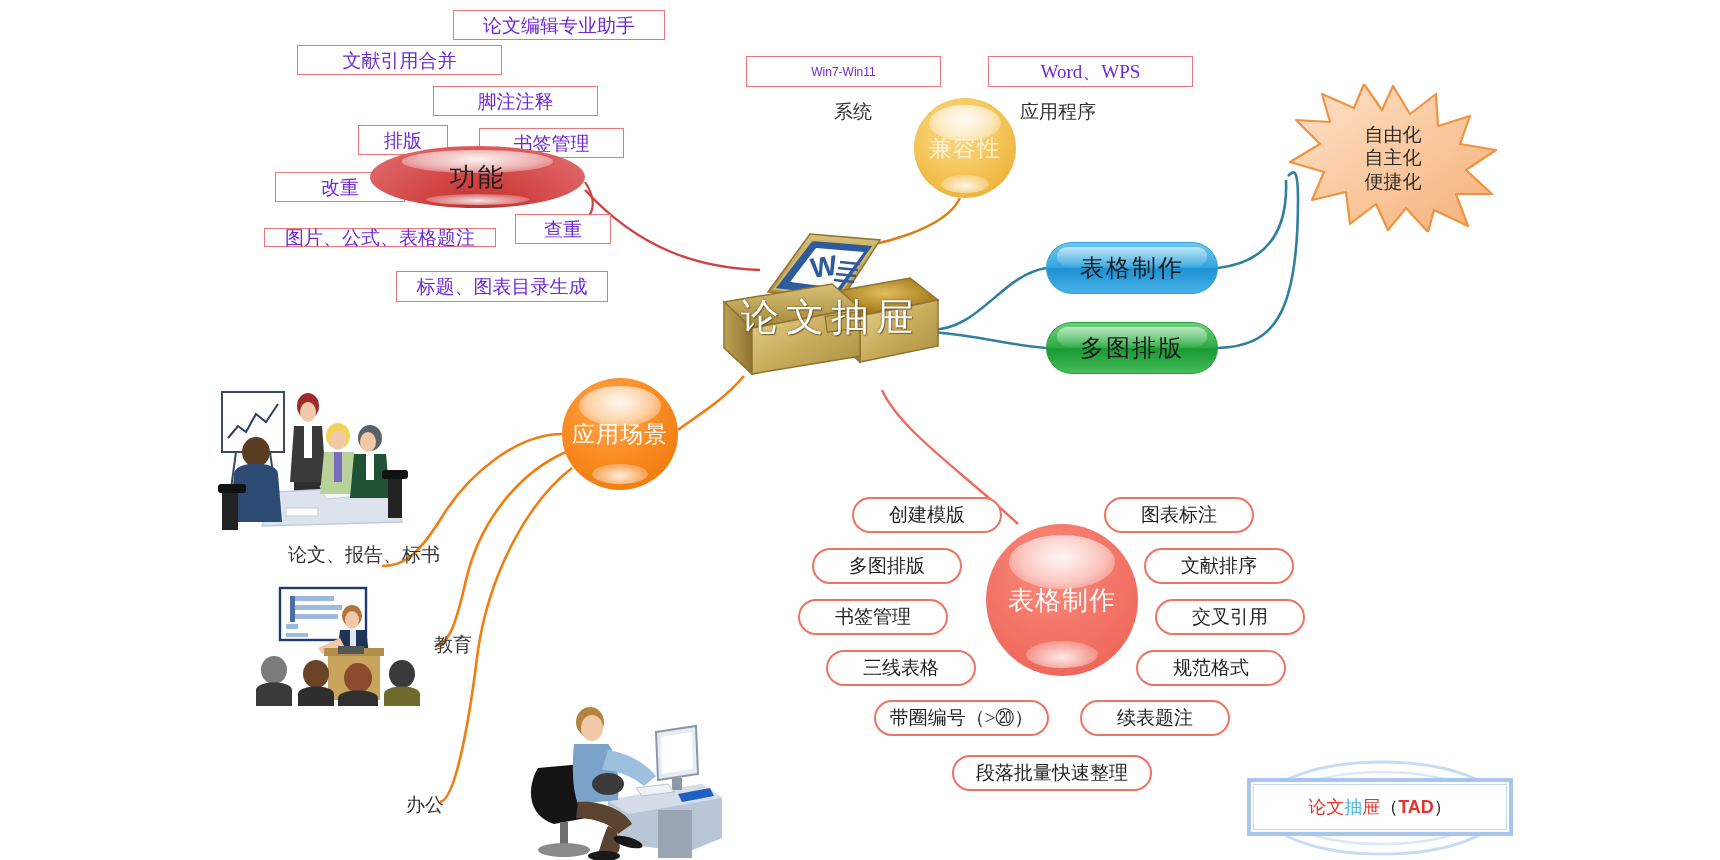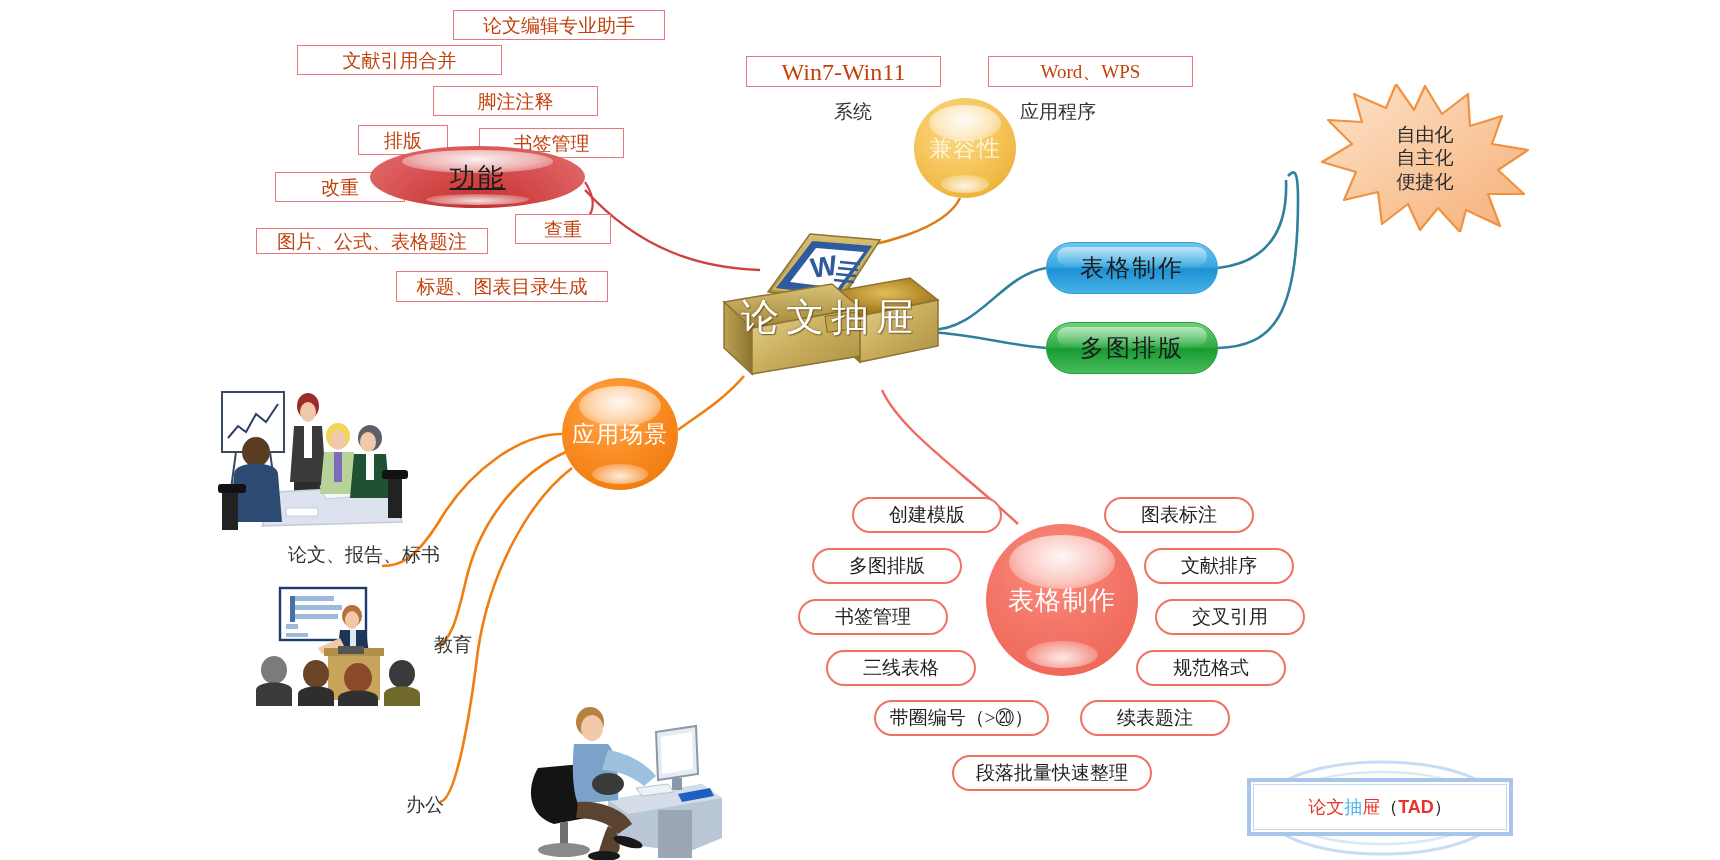--- a/index.html
+++ b/index.html
@@ -11,30 +11,30 @@
     position:relative;
   }
   #stage{position:relative;width:1720px;height:860px;}
   svg.wires{position:absolute;left:0;top:0;width:1720px;height:860px;pointer-events:none;}
 
   
   .rbox{
     position:absolute;
     border:1.5px solid #e8777c;
     background:#ffffff;
-    color:#c2410c;
+    color:#6d28d9;
     font-size:19px;
     line-height:1;
     display:flex;align-items:center;justify-content:center;
     white-space:nowrap;
     padding:0 10px;
     box-sizing:border-box;
     font-family:"Liberation Serif","DejaVu Serif",serif;
   }
-  .rbox.latin{font-family:Liberation Serif, serif;font-size:24px;}
+  .rbox.latin{font-family:Liberation Sans, sans-serif;font-size:12px;}
 
   
   .cap{
     position:absolute;
     color:#333;
     font-size:19px;
     white-space:nowrap;
     font-family:"Liberation Serif","DejaVu Serif",serif;
   }
 
@@ -56,21 +56,21 @@
   .ball .hi2{
     position:absolute;z-index:2;left:26%;bottom:5%;width:48%;height:18%;
     border-radius:50%;
     background:radial-gradient(ellipse at 50% 60%, rgba(255,255,255,.85) 0%, rgba(255,255,255,.35) 60%, rgba(255,255,255,0) 100%);
     pointer-events:none;
   }
 
   #node-gongneng{
     left:370px;top:146px;width:215px;height:62px;border-radius:50%;
     background:radial-gradient(ellipse at 50% 120%, #b92b2b 0%, #cf4040 35%, #db5a5a 70%, #e07070 100%);
-    color:#1d1d1d;font-size:26px;letter-spacing:2px;text-decoration:underline;
+    color:#1d1d1d;font-size:26px;letter-spacing:2px;
   }
   #node-jianrong{
     left:914px;top:98px;width:102px;height:100px;border-radius:50%;
     background:radial-gradient(circle at 42% 32%, #fad98a 0%, #f5c65c 45%, #edb43c 78%, #e2a62e 100%);
     color:#fdf3d6;font-size:23px;letter-spacing:1px;
   }
   #node-changjing{
     left:562px;top:378px;width:116px;height:112px;border-radius:50%;
     background:radial-gradient(circle at 42% 30%, #ffa94f 0%, #fa8c23 45%, #f07d10 78%, #e2760d 100%);
     color:#ffffff;font-size:23px;letter-spacing:1px;
@@ -120,21 +120,21 @@
     font-size:19px;
     border-radius:999px;
     display:flex;align-items:center;justify-content:center;
     white-space:nowrap;
     box-sizing:border-box;
     padding:16px 14px;
     font-family:"Liberation Serif","DejaVu Serif",serif;
   }
 
   
-  #starburst{position:absolute;left:1320px;top:84px;width:210px;height:148px;}
+  #starburst{position:absolute;left:1288px;top:84px;width:210px;height:148px;}
   #starburst .txt{
     position:absolute;inset:0;
     display:flex;flex-direction:column;align-items:center;justify-content:center;
     font-size:19px;line-height:1.22;color:#2b2b2b;
     z-index:4;white-space:nowrap;
     font-family:"Liberation Serif","DejaVu Serif",serif;
   }
 
   
   #center-box{position:absolute;left:714px;top:196px;width:232px;height:185px;}
@@ -252,21 +252,21 @@
   </div>
   <div class="rbox" style="left:479px;top:128px;width:145px;height:30px;">
     <span>书签管理</span>
   </div>
   <div class="rbox" style="left:275px;top:172px;width:130px;height:30px;">
     <span>改重</span>
   </div>
   <div class="rbox" style="left:515px;top:214px;width:96px;height:30px;">
     <span>查重</span>
   </div>
-  <div class="rbox" style="left:256px;top:228px;width:232px;height:26px;">
+  <div class="rbox" style="left:264px;top:228px;width:232px;height:19px;">
     <span>图片、公式、表格题注</span>
   </div>
   <div class="rbox" style="left:396px;top:271px;width:212px;height:31px;">
     <span>标题、图表目录生成</span>
   </div>
 
   <div class="ball" id="node-gongneng">
     <span class="hi"></span>
     <span class="hi2"></span>
     <span class="lbl">功能</span>

